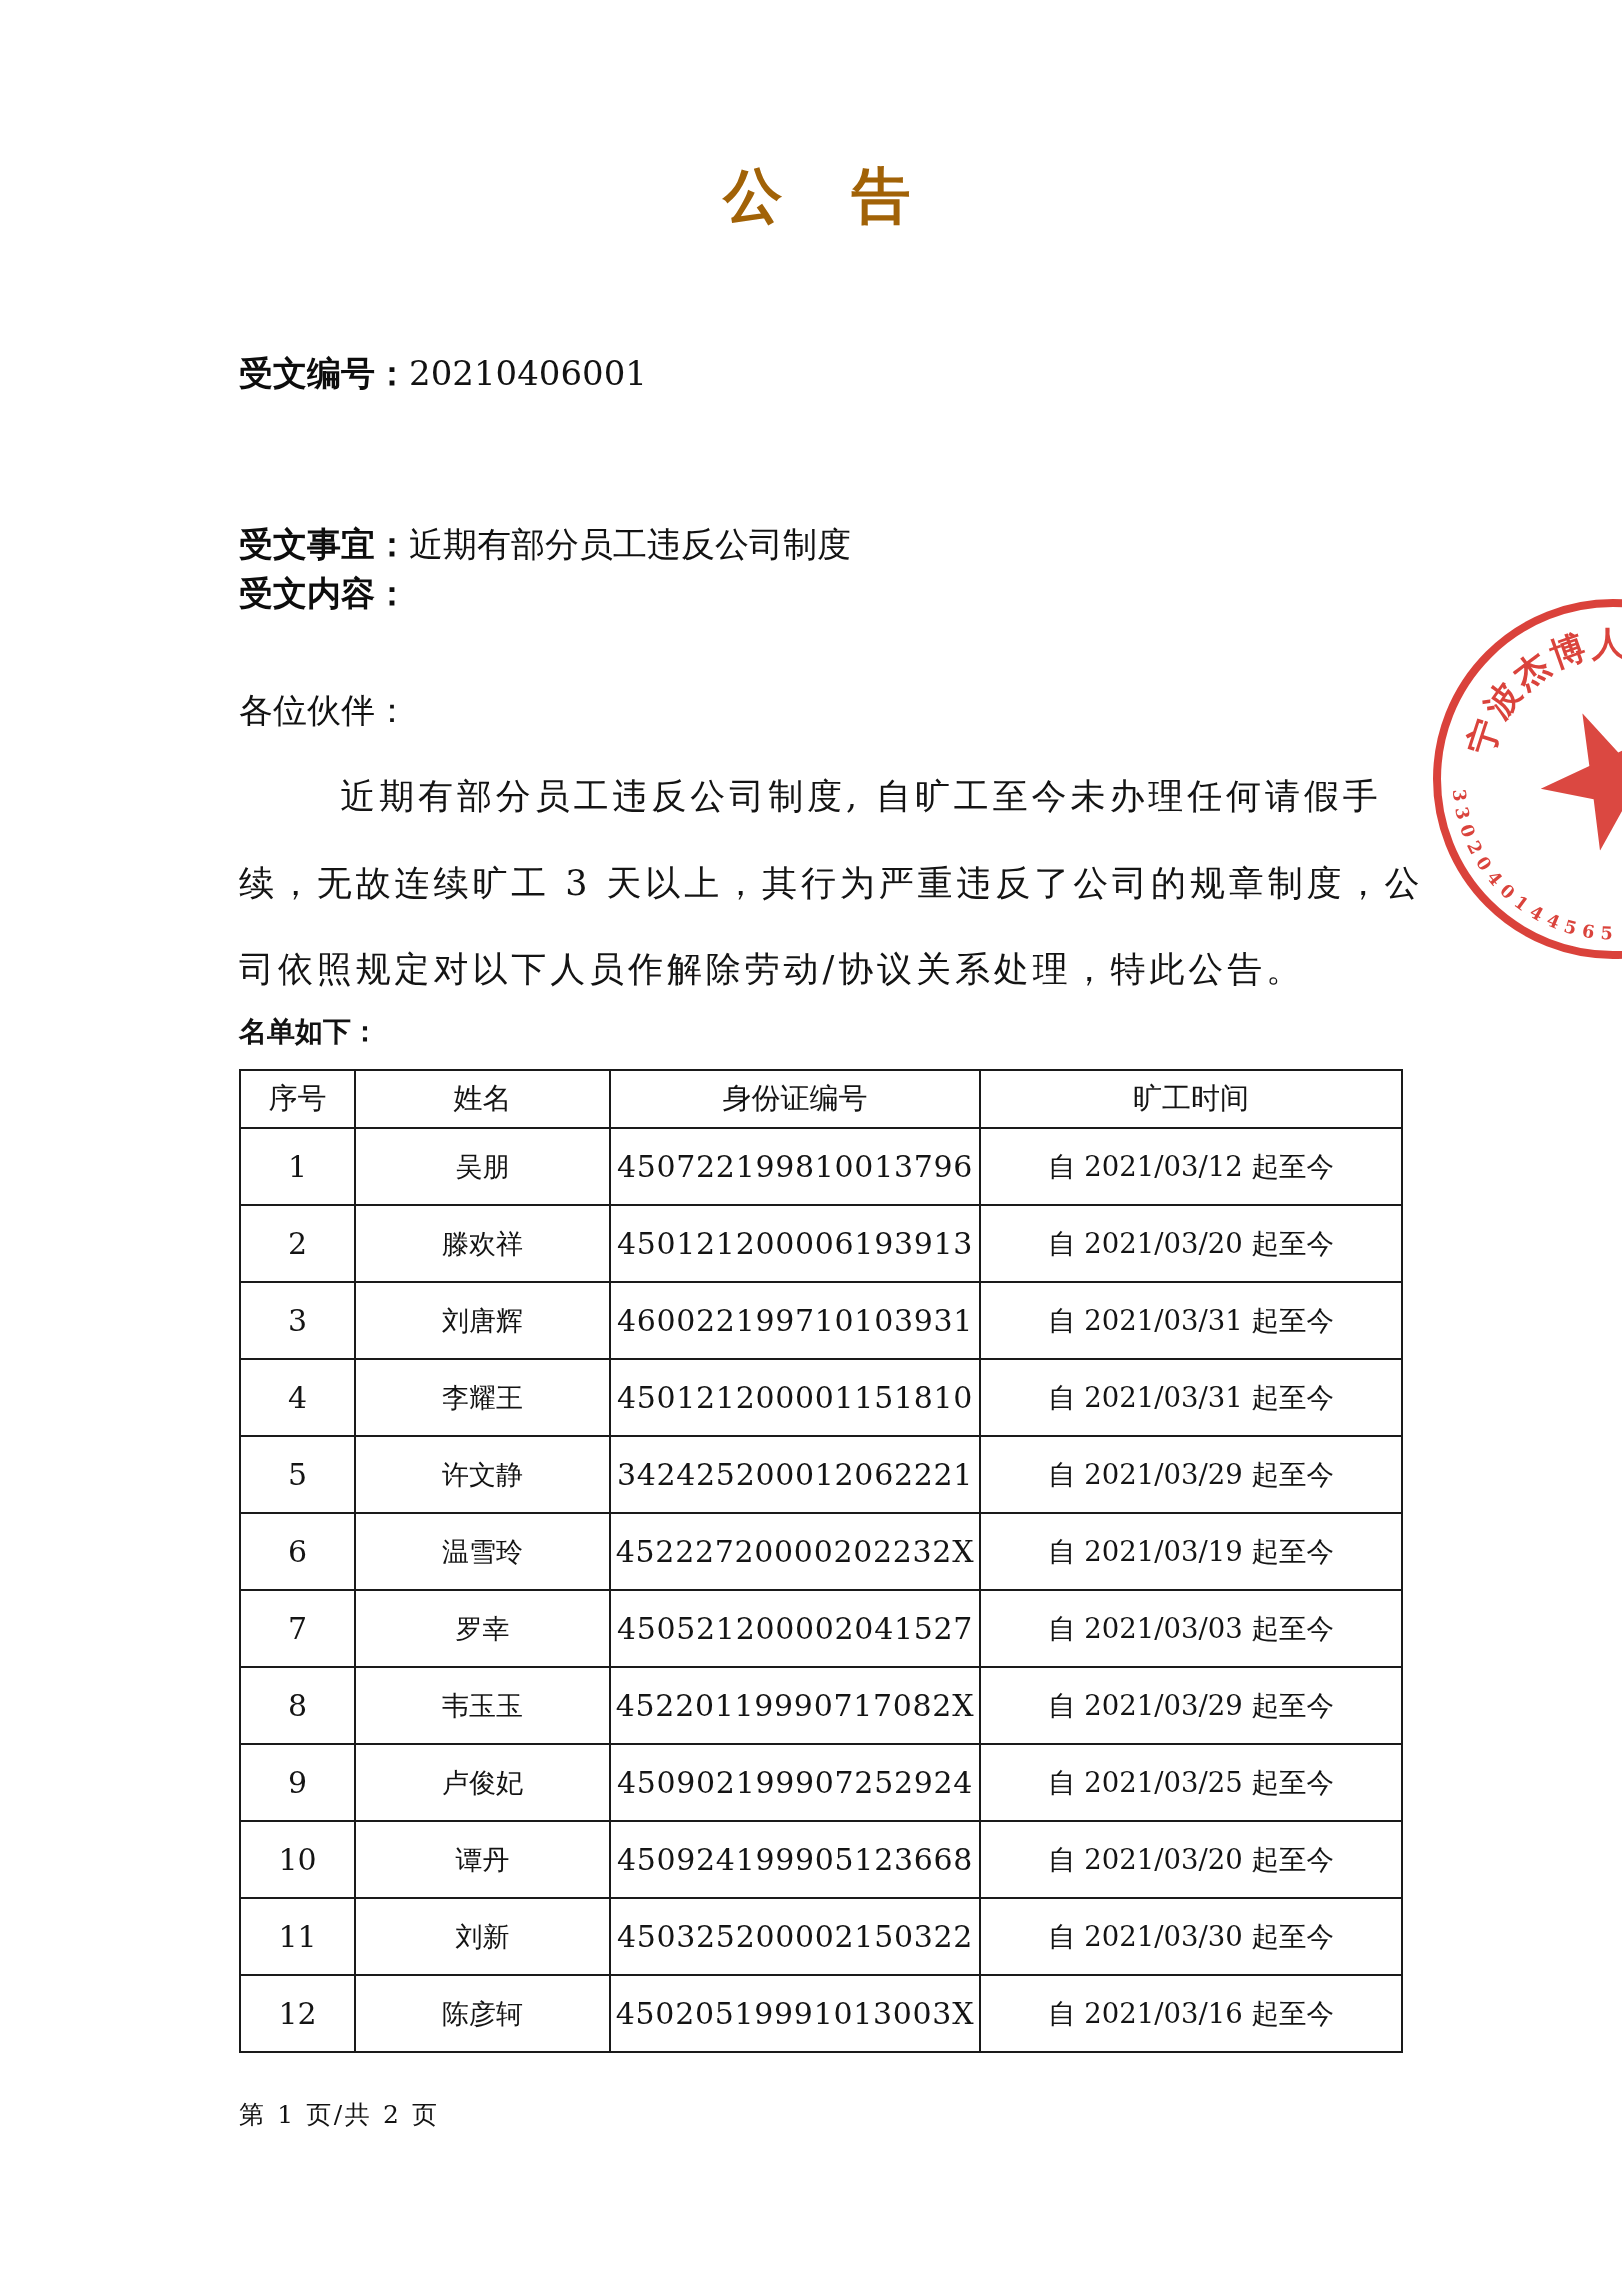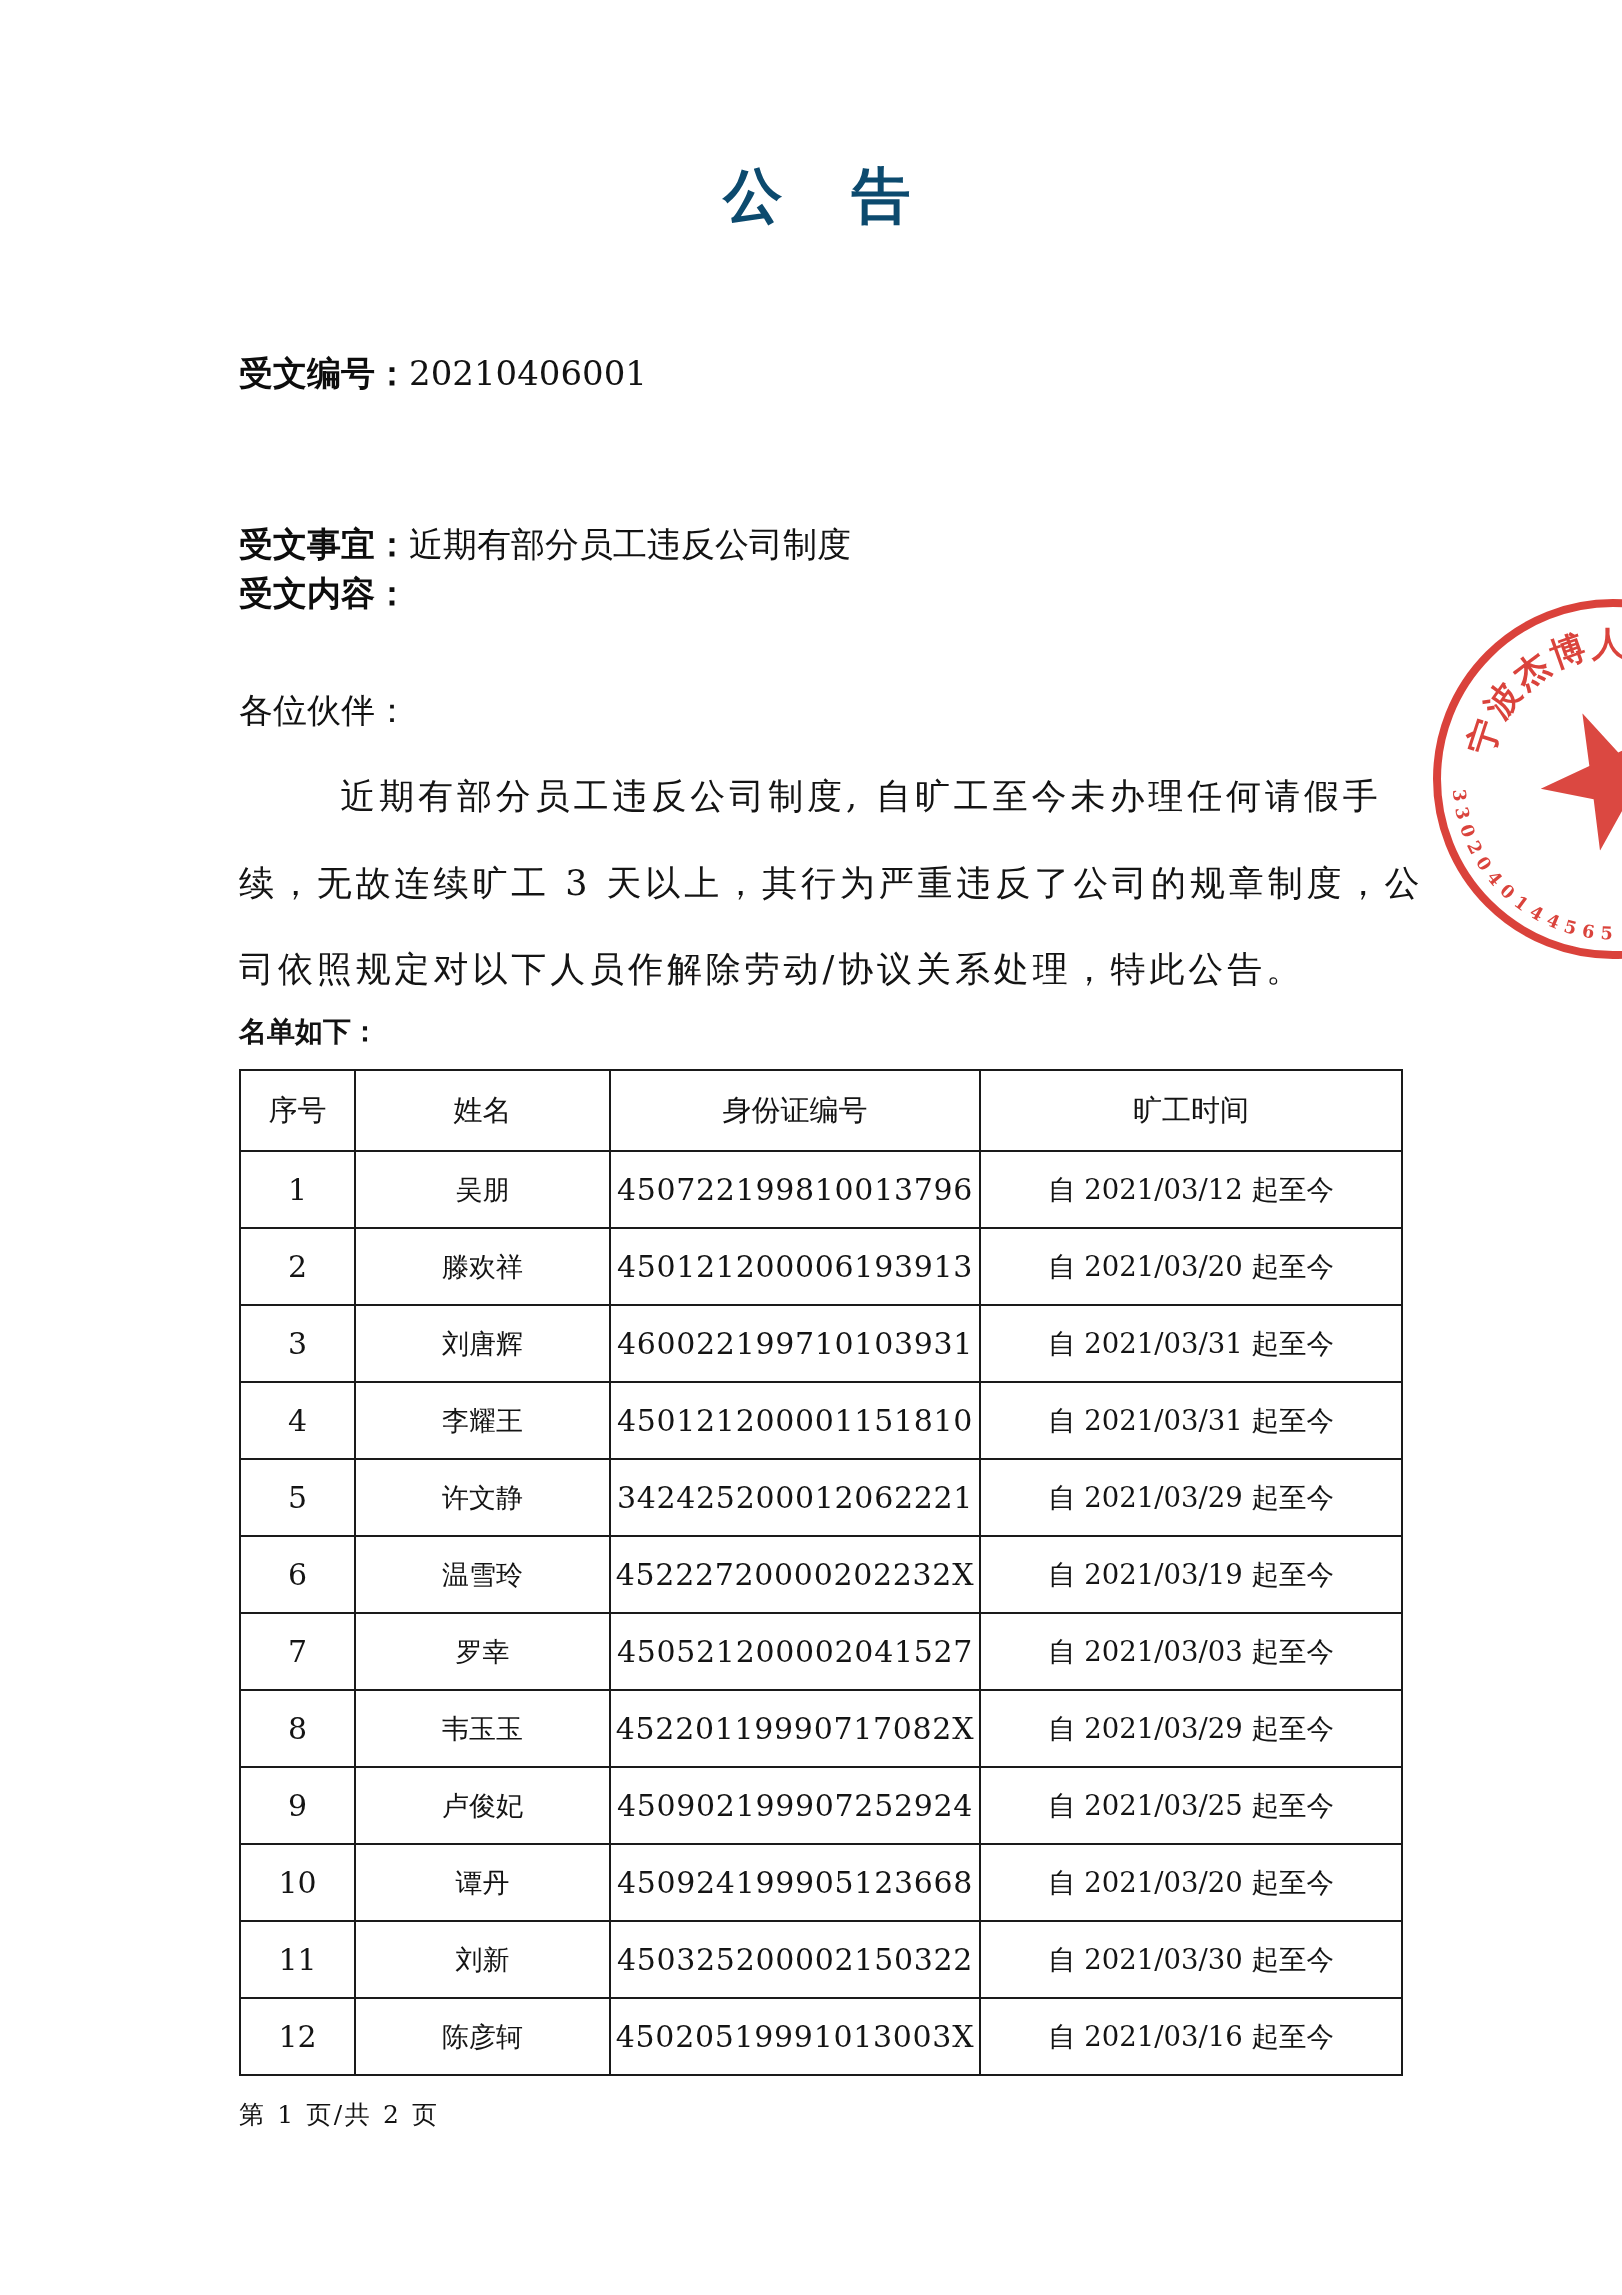--- a/index.html
+++ b/index.html
@@ -9,21 +9,21 @@
     font-family:"DejaVu Serif","Liberation Serif",serif;
     color:#121212;
     position:relative;
     overflow:hidden;
   }
   .page { position:absolute; inset:0; overflow:hidden; }
 
   .doc-title {
     position:absolute; left:239px; top:157px; width:1161px;
     font-size:59px; font-weight:bold; text-align:center;
-    letter-spacing:5.2px; color:#0c4a6e;
+    letter-spacing:5.2px; color:#a16207;
   }
 
   .field-line { position:absolute; left:239px; width:1161px; font-size:34px; line-height:42px; white-space:nowrap; }
   .field-label { font-weight:bold; color:#0d0d0d; }
   .field-value { font-weight:normal; }
   .f0 { top:352px; } .f1 { top:437px; } .f2 { top:523px; } .f3 { top:572px; }
 
   .salutation { position:absolute; left:239px; top:688px; font-size:34px; }
 
   .body-line {
@@ -38,21 +38,21 @@
 
   table.roster {
     position:absolute; left:239px; top:1069px; width:1161px;
     border-collapse:collapse; table-layout:fixed;
     border:2.6px solid #1a1a1a;
   }
   table.roster td, table.roster th {
     border:2px solid #1a1a1a; text-align:center; vertical-align:middle;
     font-weight:normal; color:#141414; overflow:hidden;
   }
-  table.roster th { height:81px; font-size:29px; }
+  table.roster th { height:58px; font-size:29px; }
   table.roster td { height:77px; }
   col.c-no { width:115px; } col.c-name { width:255px; }
   col.c-id { width:370px; } col.c-period { width:422px; }
   td.cell-no { font-size:30px; font-weight:bold; }
   td.cell-name { font-size:27px; }
   td.cell-id { font-size:30px; letter-spacing:0.7px; }
   td.cell-period { font-size:27.5px; }
 
   .page-footer {
     position:absolute; left:239px; top:2098px; width:1161px;

